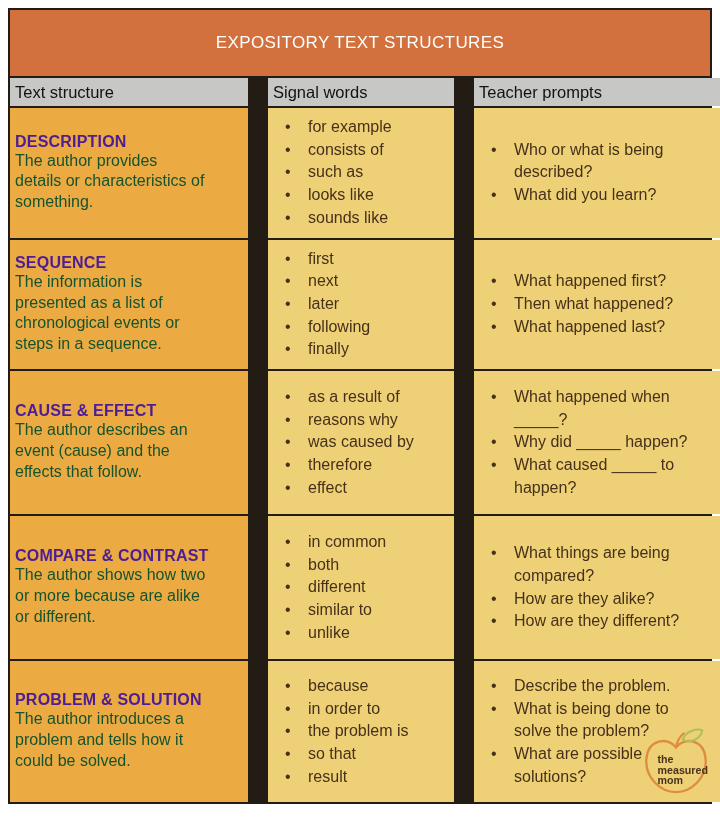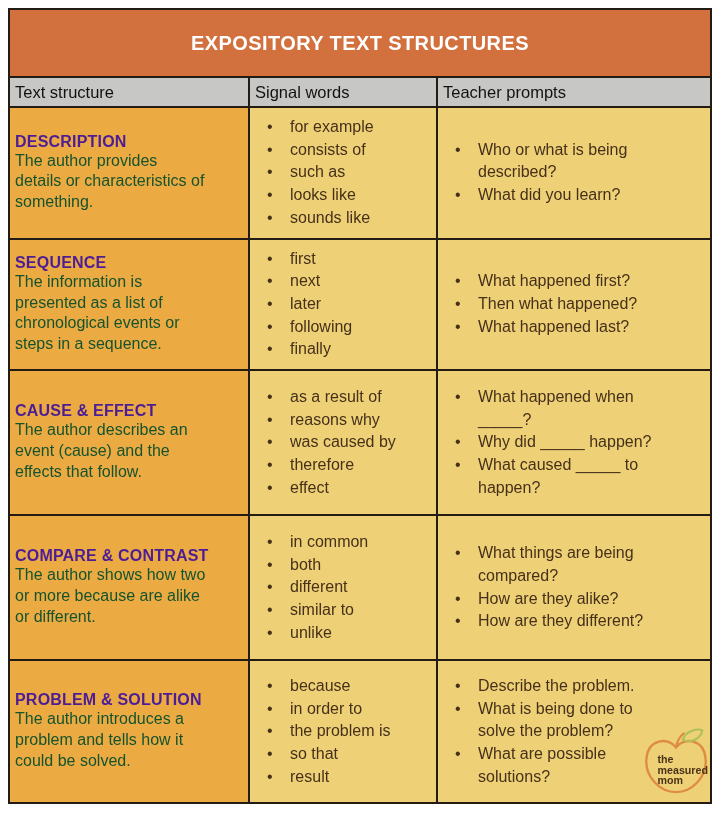--- a/index.html
+++ b/index.html
@@ -25,28 +25,28 @@
   }
   .title-band {
     background: #d2703e;
     min-height: 66px;
     display: flex;
     align-items: center;
     justify-content: center;
   }
   .title-band span {
     color: #ffffff;
-    font-weight: 700;
-    font-size: 20px;
+    font-weight: 400;
+    font-size: 17px;
     letter-spacing: 0.4px;
   }
   .grid-row {
     display: grid;
     grid-template-columns: 238px 186px 272px;
-    gap: 2px;
+    gap: 20px;
     background: #231c14;
   }
   .head-cell {
     background: #c7c7c5;
     min-height: 28px;
     display: flex;
     align-items: center;
     padding: 2px 4px 2px 5px;
     font-size: 16.5px;
     color: #141210;

